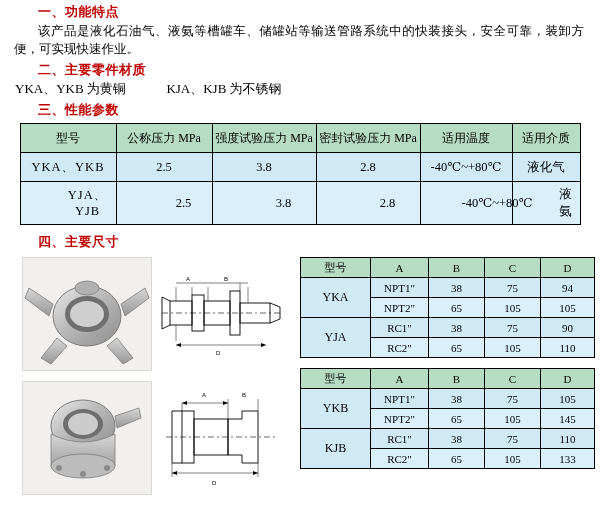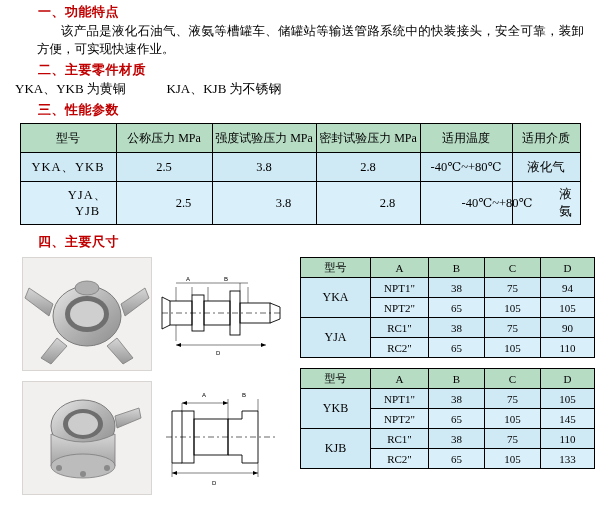--- a/index.html
+++ b/index.html
@@ -33,21 +33,21 @@
   .section-head {
     color: #c00000;
     font-weight: bold;
     font-size: 13px;
     margin: 3px 0 1px 28px;
     letter-spacing: 0.5px;
   }
   .para {
     font-size: 12.5px;
     line-height: 1.45;
-    margin: 0 6px 0 27px;
+    margin: 0 6px 0 4px;
     text-indent: 24px;
     text-align: justify;
   }
   .para2 {
     font-size: 13px;
     line-height: 1.4;
     margin: 1px 0 1px 5px;
     text-indent: 0;
   }
   .spacer-mat {

